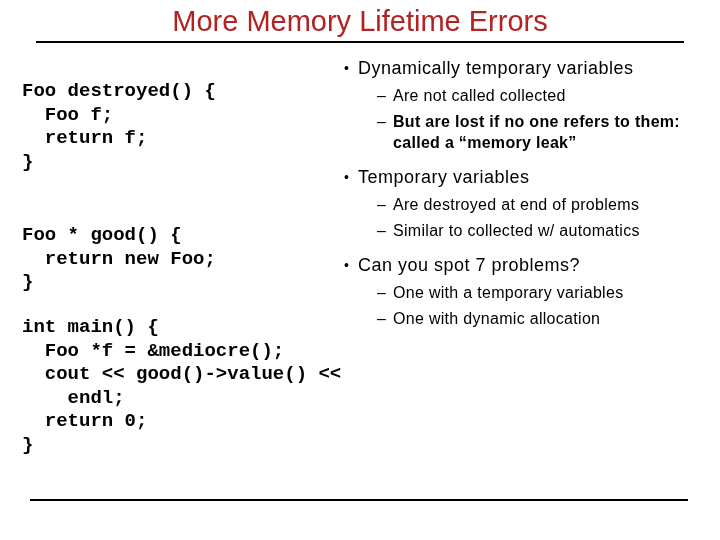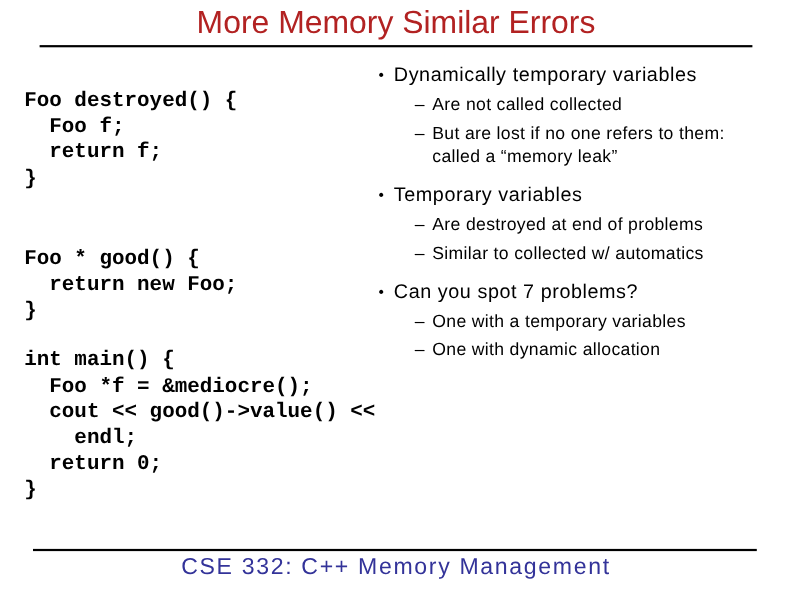--- a/index.html
+++ b/index.html
@@ -82,21 +82,21 @@
     margin-left: 33px;
     font-size: 16px;
     line-height: 21px;
     letter-spacing: 0.3px;
   }
   .b-sub .b-marker {
     flex: 0 0 16px;
     line-height: 21px;
   }
   .b-text { flex: 1 1 auto; }
-  .b-text.narrow { max-width: 292px; }
+  .b-text.narrow { max-width: 292px; font-weight: bold; }
 
   
   .footer-rule {
     position: absolute;
     top: 499px;
     left: 30px;
     width: 658px;
     border-top: 2px solid var(--color-rule, #000);
   }
   .footer-text {
@@ -109,21 +109,21 @@
     letter-spacing: 1.5px;
     color: var(--color-footer, #333399);
     white-space: nowrap;
   }
 </style>
 </head>
 <body>
 
 <div class="slide">
 
-  <div class="slide-title">More Memory Similar Errors</div>
+  <div class="slide-title">More Memory Lifetime Errors</div>
   <div class="title-rule"></div>
 
   <pre class="code code-1">Foo destroyed() {
   Foo f;
   return f;
 }</pre>
   <pre class="code code-2">Foo * good() {
   return new Foo;
 }</pre>
   <pre class="code code-3">int main() {
@@ -170,15 +170,14 @@
       <span class="b-text">One with a temporary variables</span>
     </div>
     <div class="b-item b-sub">
       <span class="b-marker">–</span>
       <span class="b-text">One with dynamic allocation</span>
     </div>
 
   </div>
 
   <div class="footer-rule"></div>
-  <div class="footer-text">CSE 332: C++ Memory Management</div>
 
 </div>
 
 </body></html>

